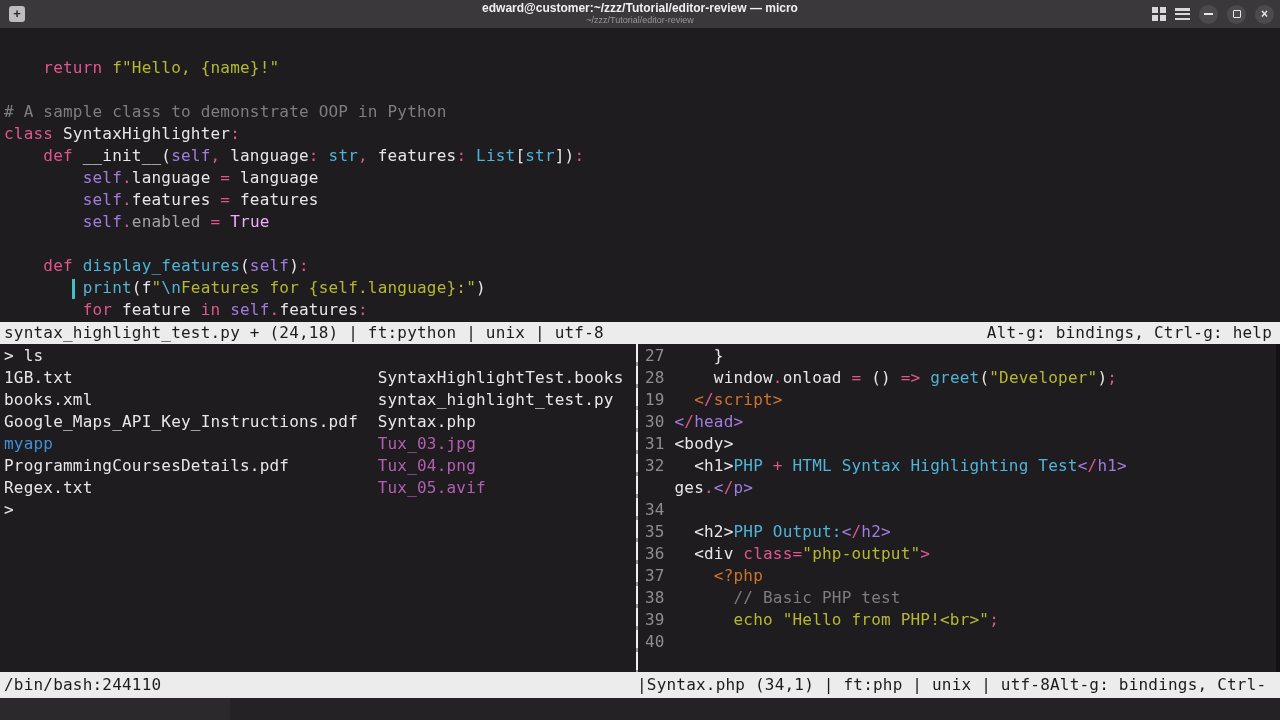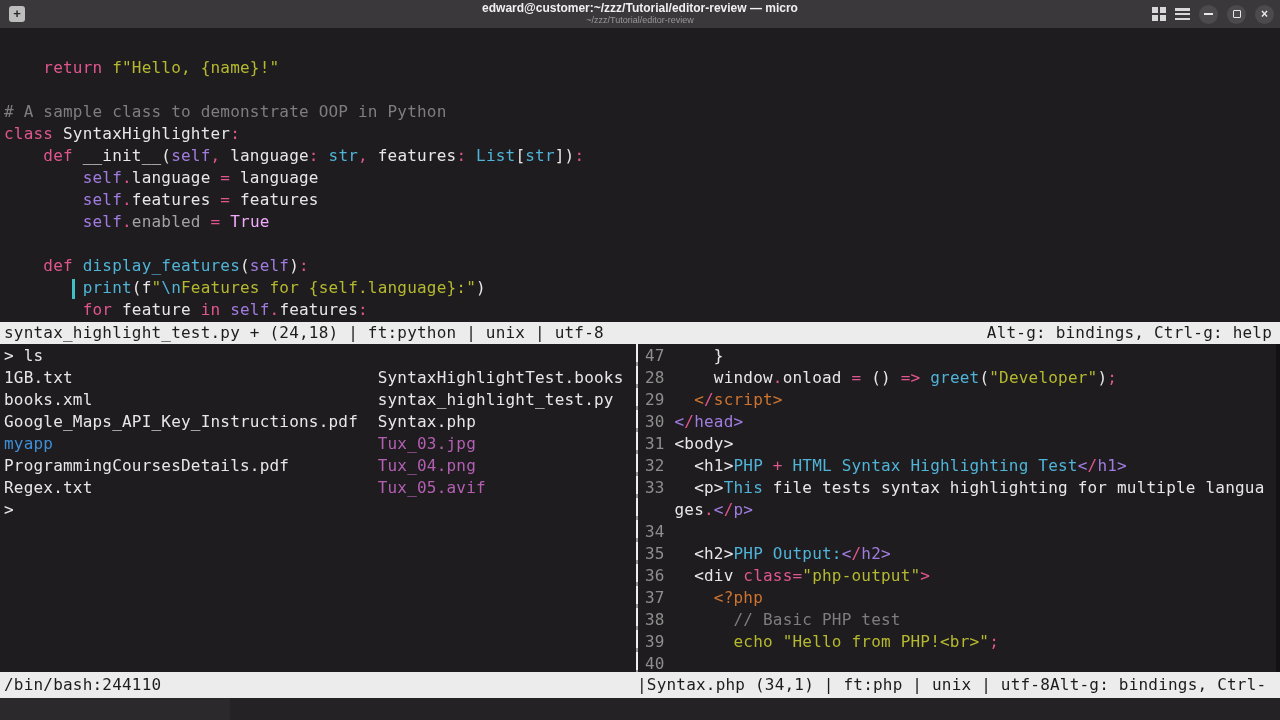--- a/index.html
+++ b/index.html
@@ -105,27 +105,26 @@
     <div class="crow"><span style="color: rgb(232, 230, 232);">Google_Maps_API_Key_Instructions.pdf  Syntax.php</span></div>
     <div class="crow"><span style="color: rgb(63, 143, 216);">myapp</span><span style="color: rgb(232, 230, 232);">                                 </span><span style="color: rgb(179, 95, 179);">Tux_03.jpg</span></div>
     <div class="crow"><span style="color: rgb(232, 230, 232);">ProgrammingCoursesDetails.pdf         </span><span style="color: rgb(179, 95, 179);">Tux_04.png</span></div>
     <div class="crow"><span style="color: rgb(232, 230, 232);">Regex.txt                             </span><span style="color: rgb(179, 95, 179);">Tux_05.avif</span></div>
     <div class="crow"><span style="color: rgb(232, 230, 232);">&gt;</span></div>
   </div>
 
 <div class="vdivider"></div>
 
 <div class="php-pane mono">
-    <div class="crow"><span class="gutter">47 </span><span style="color: rgb(232, 230, 232);">    }</span></div>
+    <div class="crow"><span class="gutter">27 </span><span style="color: rgb(232, 230, 232);">    }</span></div>
     <div class="crow"><span class="gutter">28 </span><span style="color: rgb(232, 230, 232);">    window</span><span style="color: rgb(224, 86, 142);">.</span><span style="color: rgb(232, 230, 232);">onload </span><span style="color: rgb(224, 86, 142);">=</span><span style="color: rgb(232, 230, 232);"> () </span><span style="color: rgb(224, 86, 142);">=&gt;</span><span style="color: rgb(232, 230, 232);"> </span><span style="color: rgb(79, 180, 216);">greet</span><span style="color: rgb(232, 230, 232);">(</span><span style="color: rgb(181, 185, 47);">"Developer"</span><span style="color: rgb(232, 230, 232);">)</span><span style="color: rgb(224, 86, 142);">;</span></div>
-    <div class="crow"><span class="gutter">29 </span><span style="color: rgb(232, 230, 232);">  </span><span style="color: rgb(205, 116, 48);">&lt;</span><span style="color: rgb(224, 86, 142);">/</span><span style="color: rgb(205, 116, 48);">script&gt;</span></div>
+    <div class="crow"><span class="gutter">19 </span><span style="color: rgb(232, 230, 232);">  </span><span style="color: rgb(205, 116, 48);">&lt;</span><span style="color: rgb(224, 86, 142);">/</span><span style="color: rgb(205, 116, 48);">script&gt;</span></div>
     <div class="crow"><span class="gutter">30 </span><span style="color: rgb(160, 124, 224);">&lt;</span><span style="color: rgb(224, 86, 142);">/</span><span style="color: rgb(160, 124, 224);">head&gt;</span></div>
     <div class="crow"><span class="gutter">31 </span><span style="color: rgb(232, 230, 232);">&lt;body&gt;</span></div>
     <div class="crow"><span class="gutter">32 </span><span style="color: rgb(232, 230, 232);">  &lt;h1&gt;</span><span style="color: rgb(79, 180, 216);">PHP</span><span style="color: rgb(232, 230, 232);"> </span><span style="color: rgb(224, 86, 142);">+</span><span style="color: rgb(232, 230, 232);"> </span><span style="color: rgb(79, 180, 216);">HTML Syntax Highlighting Test</span><span style="color: rgb(160, 124, 224);">&lt;</span><span style="color: rgb(224, 86, 142);">/</span><span style="color: rgb(160, 124, 224);">h1&gt;</span></div>
-    <div class="crow"><span class="gutter">33 </span><span style="color: rgb(232, 230, 232);">  &lt;p&gt;</span><span style="color: rgb(79, 180, 216);">This</span><span style="color: rgb(232, 230, 232);"> file tests syntax highlighting for multiple langua</span></div>
     <div class="crow"><span class="gutter">   </span><span style="color: rgb(232, 230, 232);">ges</span><span style="color: rgb(224, 86, 142);">.</span><span style="color: rgb(160, 124, 224);">&lt;</span><span style="color: rgb(224, 86, 142);">/</span><span style="color: rgb(160, 124, 224);">p&gt;</span></div>
     <div class="crow"><span class="gutter">34 </span></div>
     <div class="crow"><span class="gutter">35 </span><span style="color: rgb(232, 230, 232);">  &lt;h2&gt;</span><span style="color: rgb(79, 180, 216);">PHP Output:</span><span style="color: rgb(160, 124, 224);">&lt;</span><span style="color: rgb(224, 86, 142);">/</span><span style="color: rgb(160, 124, 224);">h2&gt;</span></div>
     <div class="crow"><span class="gutter">36 </span><span style="color: rgb(232, 230, 232);">  &lt;div </span><span style="color: rgb(224, 86, 142);">class</span><span style="color: rgb(224, 86, 142);">=</span><span style="color: rgb(181, 185, 47);">"php-output"</span><span style="color: rgb(224, 86, 142);">&gt;</span></div>
     <div class="crow"><span class="gutter">37 </span><span style="color: rgb(232, 230, 232);">    </span><span style="color: rgb(205, 116, 48);">&lt;?php</span></div>
     <div class="crow"><span class="gutter">38 </span><span style="color: rgb(232, 230, 232);">      </span><span style="color: rgb(126, 126, 126);">// Basic PHP test</span></div>
     <div class="crow"><span class="gutter">39 </span><span style="color: rgb(232, 230, 232);">      </span><span style="color: rgb(181, 185, 47);">echo</span><span style="color: rgb(232, 230, 232);"> </span><span style="color: rgb(181, 185, 47);">"Hello from PHP!&lt;br&gt;"</span><span style="color: rgb(224, 86, 142);">;</span></div>
     <div class="crow"><span class="gutter">40 </span></div>
   </div>
 <div class="right-edge"></div>

